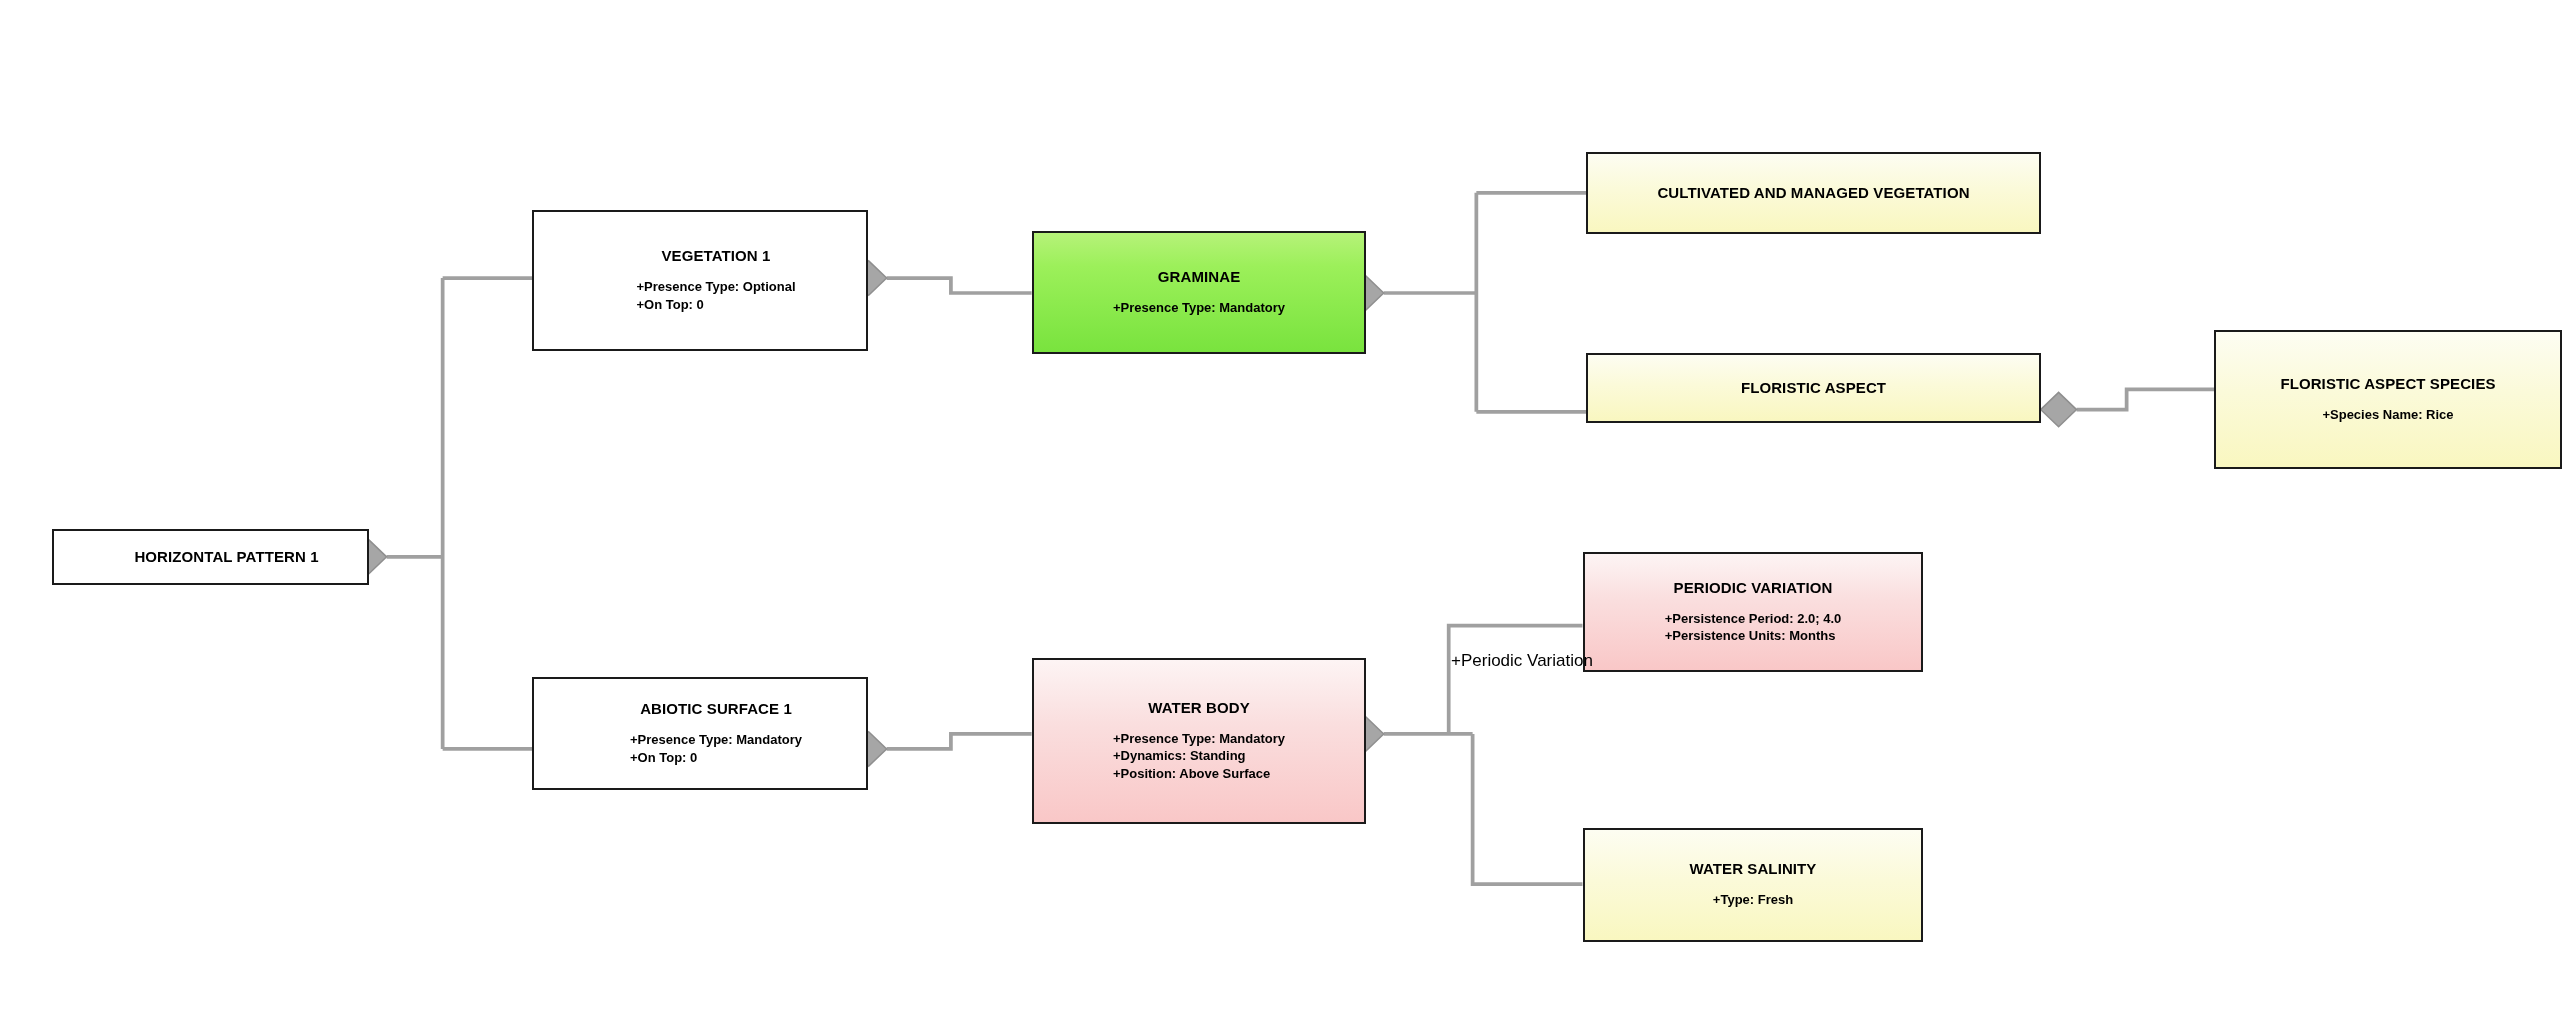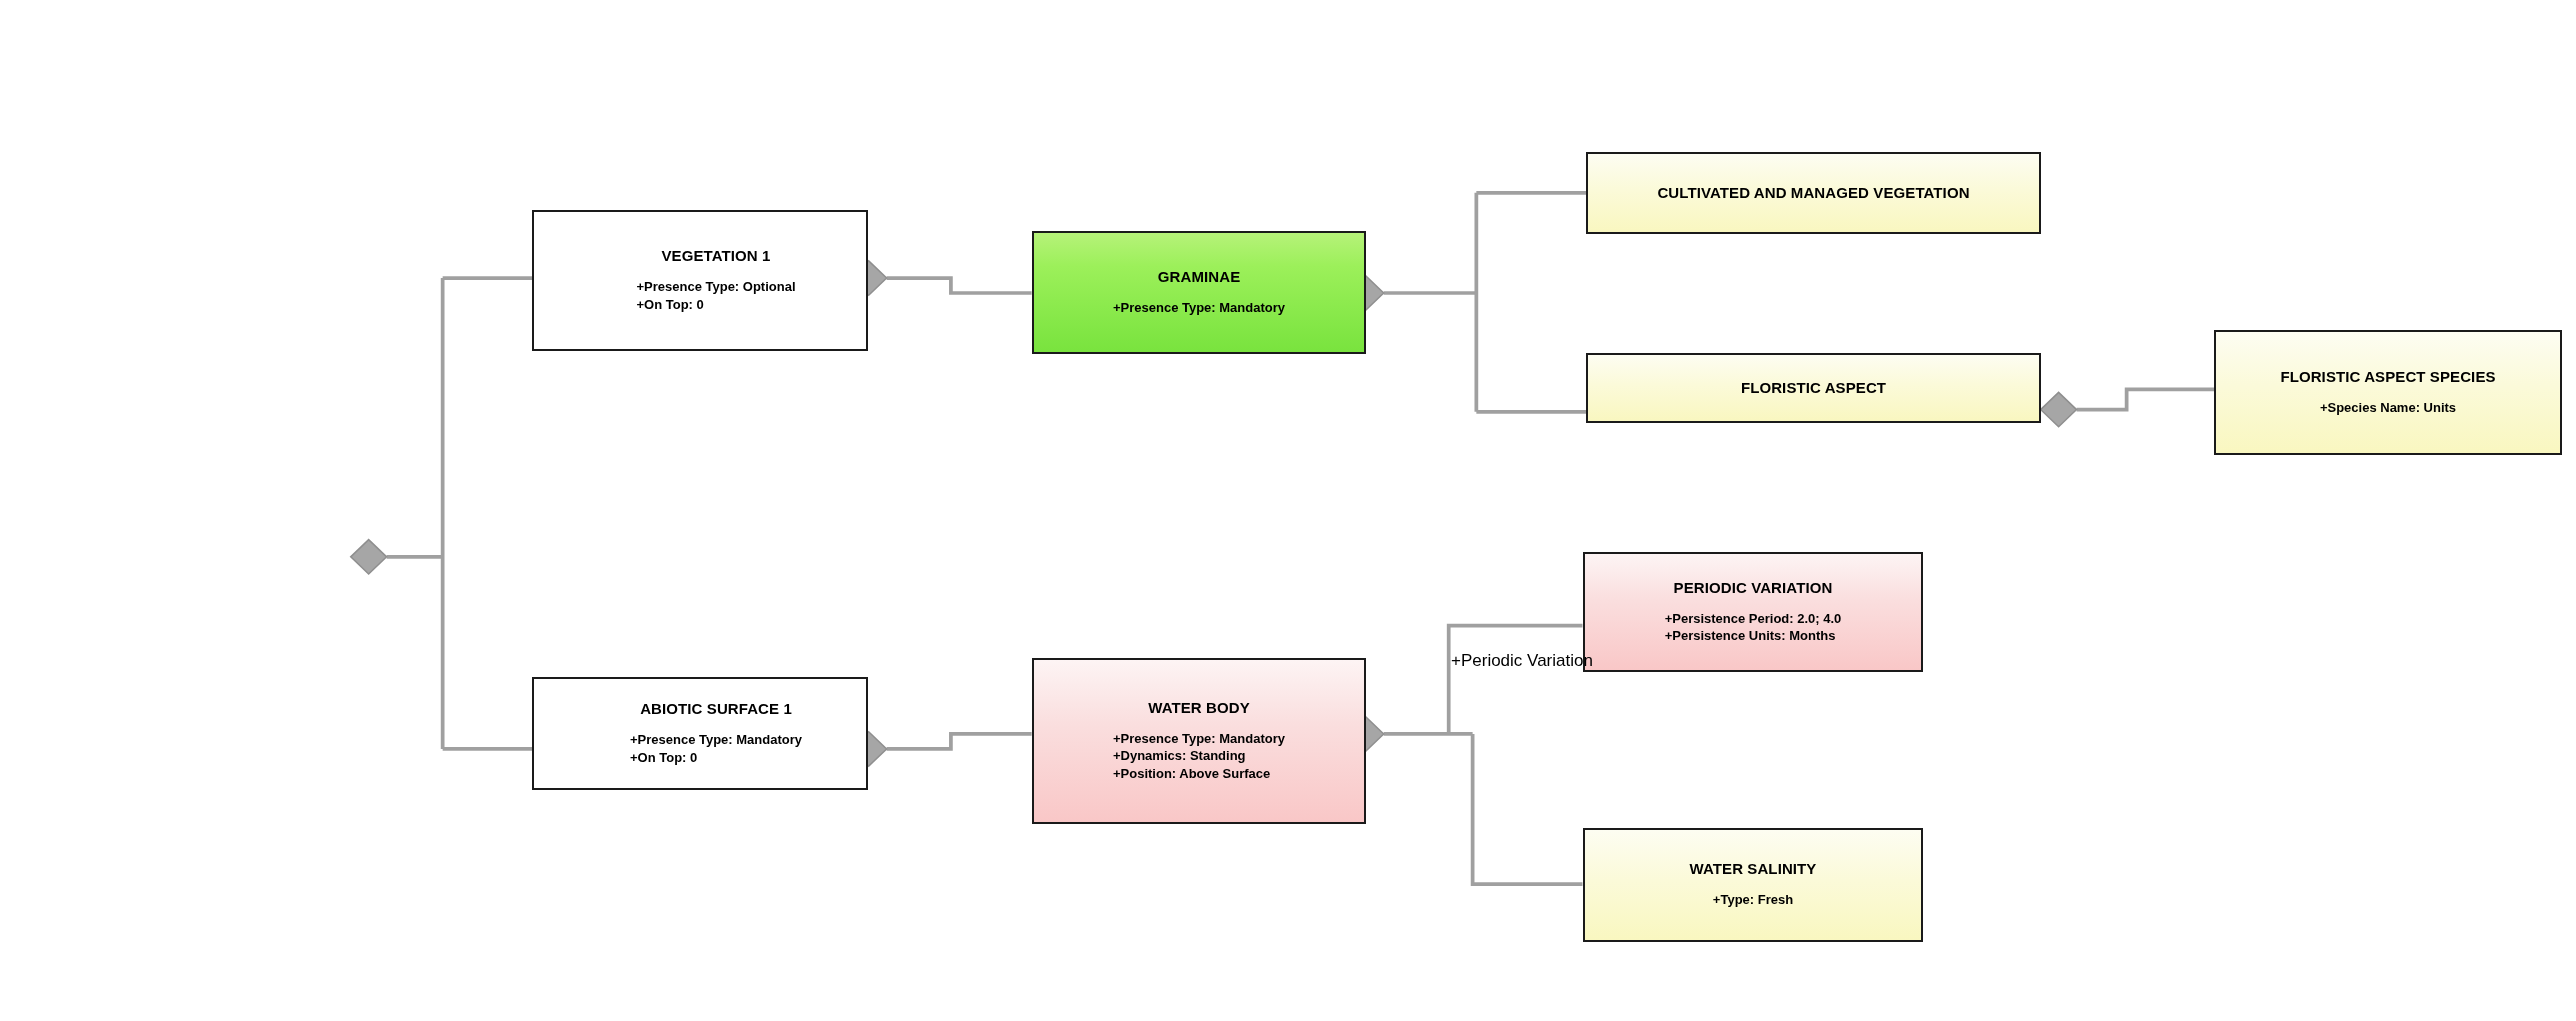--- a/index.html
+++ b/index.html
@@ -115,20 +115,24 @@
     <polygon points="1162,979 1186,1002 1162,1025 1138,1002" fill="#a6a6a6" stroke="#8f8f8f" stroke-width="2"></polygon>
 
     <g fill="none" stroke="#a0a0a0" stroke-width="5">
       <path d="M 1851 982 L 1970 982"></path>
       <path d="M 1938 982 L 1938 837 L 2117 837"></path>
       <path d="M 1970 982 L 1970 1183 L 2117 1183"></path>
     </g>
     <polygon points="1827,959 1851,982 1827,1005 1803,982" fill="#a6a6a6" stroke="#8f8f8f" stroke-width="2"></polygon>
   </svg>
 
+  <div class="node plain" id="node-horizontal-pattern-1" style="left:52px; top:529px; width:317px; height:56px;">
+    <div class="title">HORIZONTAL PATTERN 1</div>
+
+  </div>
 
   <div class="node plain" id="node-vegetation-1" style="left:532px; top:210px; width:336px; height:141px;">
     <div class="title">VEGETATION 1</div>
     <div class="attrs">
         <div>+Presence Type: Optional</div>
         <div>+On Top: 0</div>
       </div>
   </div>
 
   <div class="node green" id="node-graminae" style="left:1032px; top:231px; width:334px; height:123px;">
@@ -141,24 +145,24 @@
   <div class="node yellow" id="node-cultivated-and-managed-vegetation" style="left:1586px; top:152px; width:455px; height:82px;">
     <div class="title">CULTIVATED AND MANAGED VEGETATION</div>
 
   </div>
 
   <div class="node yellow" id="node-floristic-aspect" style="left:1586px; top:353px; width:455px; height:70px;">
     <div class="title">FLORISTIC ASPECT</div>
 
   </div>
 
-  <div class="node yellow" id="node-floristic-aspect-species" style="left:2214px; top:330px; width:348px; height:125px;">
+  <div class="node yellow" id="node-floristic-aspect-species" style="left:2214px; top:330px; width:348px; height:139px;">
     <div class="title">FLORISTIC ASPECT SPECIES</div>
     <div class="attrs">
-        <div>+Species Name: Units</div>
+        <div>+Species Name: Rice</div>
       </div>
   </div>
 
   <div class="node plain" id="node-abiotic-surface-1" style="left:532px; top:677px; width:336px; height:113px;">
     <div class="title">ABIOTIC SURFACE 1</div>
     <div class="attrs">
         <div>+Presence Type: Mandatory</div>
         <div>+On Top: 0</div>
       </div>
   </div>

